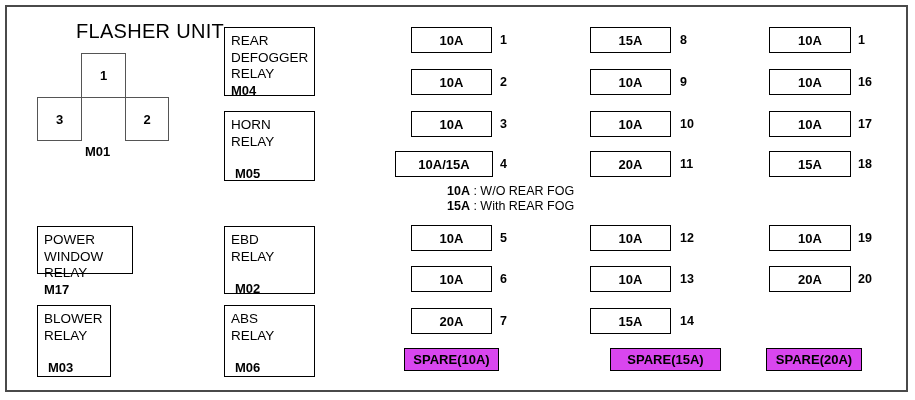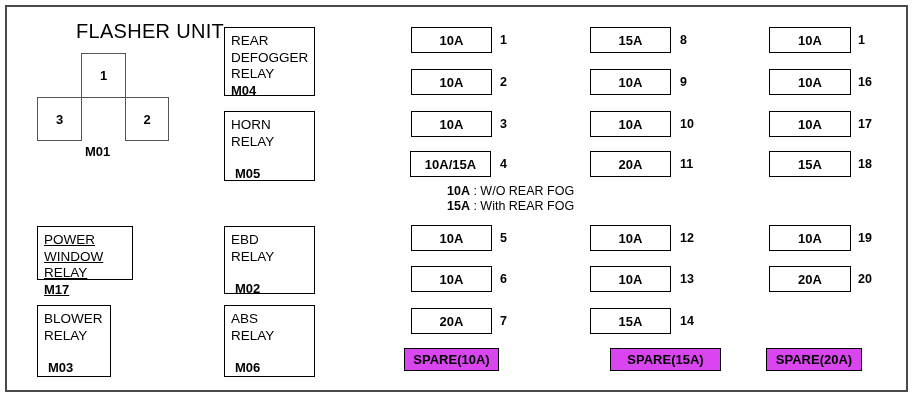--- a/index.html
+++ b/index.html
@@ -71,21 +71,21 @@
     line-height: 16.5px;
   }
   .relay .code {
     font-weight: bold;
     font-size: 13px;
   }
   .relay .spacer { display: block; height: 16px; }
 
   .relay-defogger { left: 224px; top: 27px;  width: 91px; height: 69px; }
   .relay-horn     { left: 224px; top: 111px; width: 91px; height: 70px; }
-  .relay-power    { left: 37px;  top: 226px; width: 96px; height: 54px; text-decoration: underline; }
+  .relay-power    { left: 37px;  top: 226px; width: 96px; height: 48px; }
   .relay-blower   { left: 37px;  top: 305px; width: 74px; height: 72px; }
   .relay-ebd      { left: 224px; top: 226px; width: 91px; height: 68px; }
   .relay-abs      { left: 224px; top: 305px; width: 91px; height: 72px; }
   .relay.pad-code .code { padding-left: 4px; }
 
   
   .fuse {
     position: absolute;
     border: 1.5px solid #000000;
     box-sizing: border-box;
@@ -179,21 +179,21 @@
     <span class="code">M06</span>
   </div>
 
   <div id="fuse-layer">
       <div class="fuse" style="left: 411px; top: 27px; width: 81px; height: 26px;">10A</div>
       <div class="fuse-index" style="left: 500px; top: 33px;">1</div>
       <div class="fuse" style="left: 411px; top: 69px; width: 81px; height: 26px;">10A</div>
       <div class="fuse-index" style="left: 500px; top: 75px;">2</div>
       <div class="fuse" style="left: 411px; top: 111px; width: 81px; height: 26px;">10A</div>
       <div class="fuse-index" style="left: 500px; top: 117px;">3</div>
-      <div class="fuse" style="left: 410px; top: 151px; width: 81px; height: 26px;">10A/15A</div>
+      <div class="fuse" style="left: 395px; top: 151px; width: 98px; height: 26px;">10A/15A</div>
       <div class="fuse-index" style="left: 500px; top: 157px;">4</div>
       <div class="fuse" style="left: 590px; top: 27px; width: 81px; height: 26px;">15A</div>
       <div class="fuse-index" style="left: 680px; top: 33px;">8</div>
       <div class="fuse" style="left: 590px; top: 69px; width: 81px; height: 26px;">10A</div>
       <div class="fuse-index" style="left: 680px; top: 75px;">9</div>
       <div class="fuse" style="left: 590px; top: 111px; width: 81px; height: 26px;">10A</div>
       <div class="fuse-index" style="left: 680px; top: 117px;">10</div>
       <div class="fuse" style="left: 590px; top: 151px; width: 81px; height: 26px;">20A</div>
       <div class="fuse-index" style="left: 680px; top: 157px;">11</div>
       <div class="fuse" style="left: 769px; top: 27px; width: 82px; height: 26px;">10A</div>

